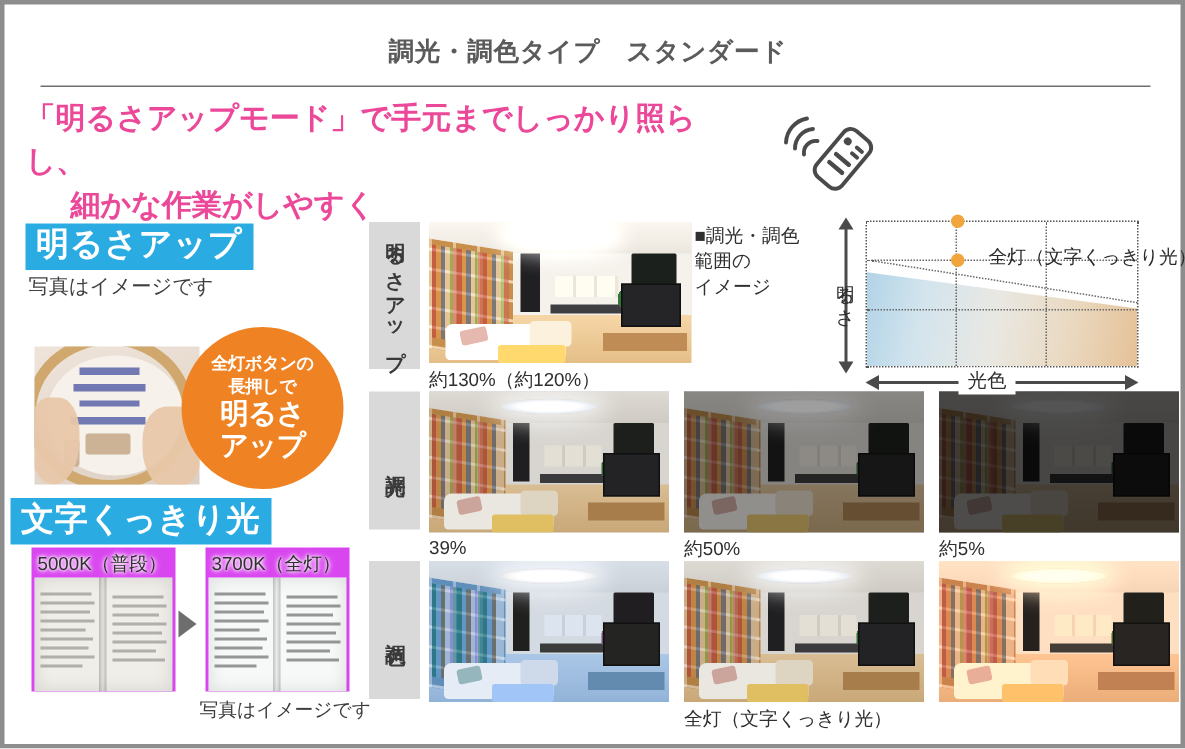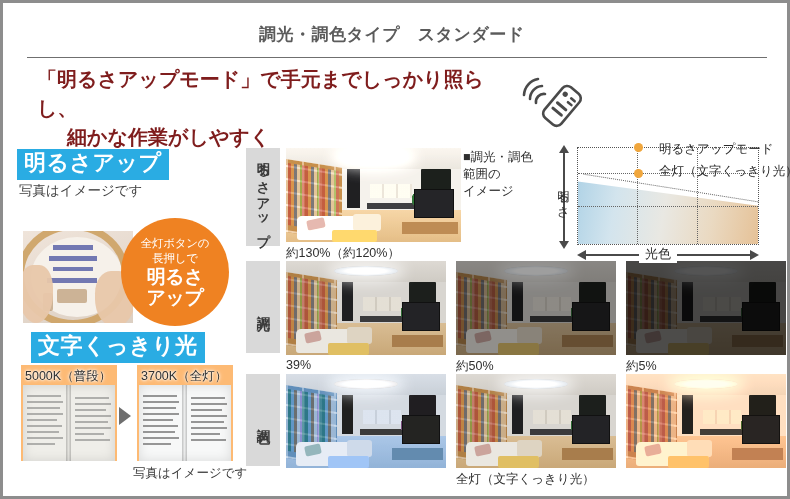--- a/index.html
+++ b/index.html
@@ -30,42 +30,42 @@
     font-size:17px;font-weight:bold;letter-spacing:.5px;
     color:#5b5b5b;white-space:nowrap;
   }
   .hr-rule{
     position:absolute;left:24px;top:54px;width:740px;height:1px;
     background:#6f6f6f;
   }
 
   
   .lead{
-    position:absolute;left:34px;top:62px;width:470px;
+    position:absolute;left:14px;top:62px;width:470px;
     font-size:20px;font-weight:bold;line-height:1.45;
-    color:#7f1d1d;letter-spacing:0px;
+    color:#ec4899;letter-spacing:0px;
   }
   .lead .l2{display:block;margin-left:30px;}
 
   
   .remote-icon{
     position:absolute;left:515px;top:70px;width:70px;height:56px;
   }
 
   
   .badge-blue{
     position:absolute;
     background:#2aace3;color:#ffffff;
     font-size:22px;font-weight:bold;letter-spacing:0.5px;
     padding:2px 7px 4px 7px;
     white-space:nowrap;
     line-height:1.12;
   }
   #badge-akarusa{left:14px;top:146px;}
-  #badge-mojikukkiri{left:28px;top:329px;}
+  #badge-mojikukkiri{left:4px;top:329px;}
 
   .left-desc{
     position:absolute;left:16px;top:178px;width:210px;
     font-size:13.5px;line-height:1.45;color:#3f3f3f;
   }
 
   .embroidery{
     position:absolute;left:20px;top:228px;width:110px;height:92px;
     overflow:hidden;
     background:
@@ -94,28 +94,28 @@
   }
   .emb-hand.h1{left:-4px;top:34px;width:34px;height:58px;}
   .emb-hand.h2{left:72px;top:40px;width:40px;height:56px;}
 
   .orange-badge{
     position:absolute;left:118px;top:215px;width:108px;height:108px;
     border-radius:50%;background:#ef8222;color:#fff;
     display:flex;flex-direction:column;align-items:center;
     justify-content:center;text-align:center;
   }
-  .ob-small{font-size:11.5px;font-weight:normal;line-height:1.3;letter-spacing:-.3px;text-align:center;}
+  .ob-small{font-size:11.5px;font-weight:bold;line-height:1.3;letter-spacing:-.3px;text-align:center;}
   .ob-big{font-size:19px;font-weight:bold;line-height:1.05;letter-spacing:-.5px;margin-top:1px;}
 
   
   .book-row{position:absolute;left:18px;top:362px;width:212px;height:96px;}
   .book-cell{
     position:absolute;top:0;width:96px;height:96px;overflow:hidden;
-    background:#fdba74;
+    background:#d946ef;
   }
   .book-cell.left{left:0;}
   .book-cell.right{left:116px;}
   .book-cap{
     position:absolute;left:4px;top:3px;z-index:4;
     font-size:12.5px;color:#303030;white-space:nowrap;
     text-shadow:0 0 3px #fff,0 0 5px #fff,0 0 2px #fff;
   }
   .book-page{
     position:absolute;left:2px;top:20px;width:92px;height:76px;
@@ -588,21 +588,20 @@
       <div class="plot-grad"></div>
       <div class="gv" style="left:33%;"></div>
       <div class="gv" style="left:66%;"></div>
       <div class="gh" style="top:26%;"></div>
       <div class="gh" style="top:60%;"></div>
       <div class="plot-diag"></div>
       <div class="dot" style="left:56px;top:-5px;"></div>
       <div class="dot" style="left:56px;top:21px;"></div>
     </div>
 
-    <div class="leg" id="leg0">明るさアップモード</div>
     <div class="leg" id="leg1">全灯（文字くっきり光）</div>
 
     <div class="x-arrow-l"></div>
     <div class="x-stem"></div>
     <div class="x-arrow-r"></div>
     <div class="x-label">光色</div>
   </div>
 
 </div>
 

